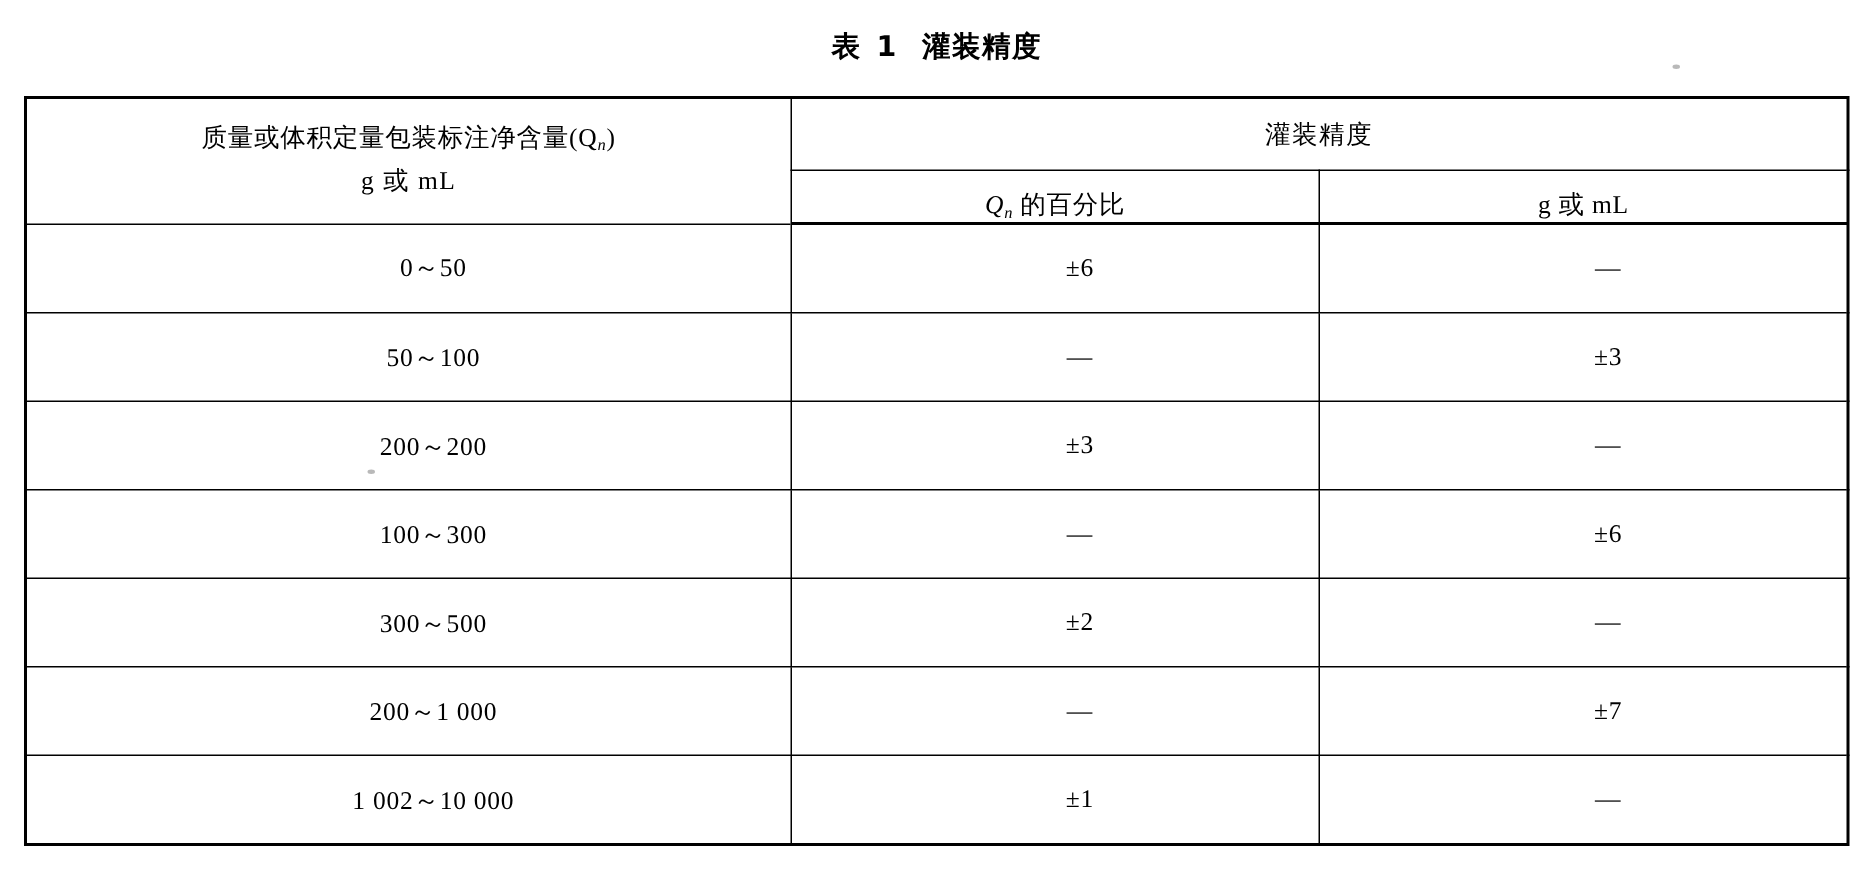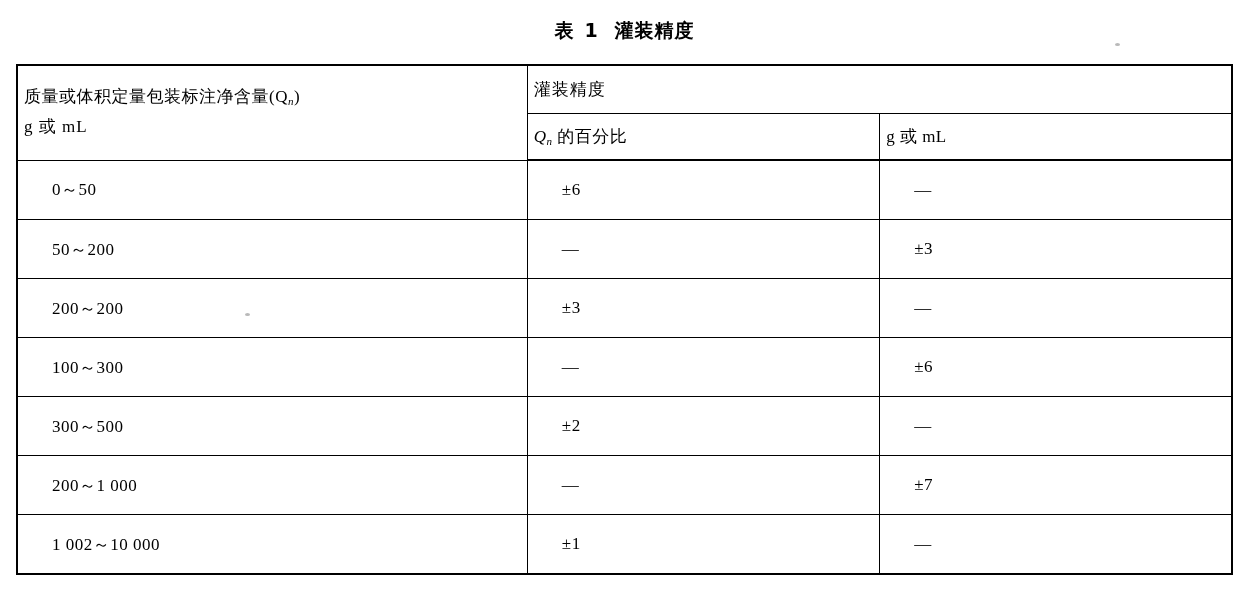--- a/index.html
+++ b/index.html
@@ -43,21 +43,21 @@
     width: 1217px;
     border-collapse: collapse;
     table-layout: fixed;
   }
 
   table.data td, table.data th {
     border-left: 1.5px solid #000;
     border-right: 1.5px solid #000;
     border-top: 1px solid #000;
     border-bottom: 1px solid #000;
-    text-align: left;
+    text-align: center;
     vertical-align: middle;
     font-weight: normal;
     font-size: 17px;
   }
 
   
   table.data { border: 2.5px solid #000; }
 
   thead tr.head-top th {
     border-top: 2.5px solid #000;
@@ -80,21 +80,21 @@
   }
   .hdr-left .line1 { letter-spacing: 0.5px; }
   .hdr-left .line2 { letter-spacing: 1px; }
 
   .hdr-span {
     padding: 12px 6px 12px 6px;
     font-size: 17.5px;
     letter-spacing: 1px;
   }
   .hdr-sub {
-    padding: 11px 6px 11px 6px;
+    padding: 11px 6px 0 6px;
     font-size: 17.5px;
     letter-spacing: 0.5px;
   }
 
   tbody td {
     height: 56px;
     font-size: 17px;
     letter-spacing: 0.5px;
     padding-left: 34px;
   }
@@ -153,21 +153,21 @@
           <th class="hdr-sub">g 或 mL</th>
         </tr>
       </thead>
       <tbody>
         <tr>
           <td>0～50</td>
           <td>±6</td>
           <td>—</td>
         </tr>
         <tr>
-          <td>50～200</td>
+          <td>50～100</td>
           <td>—</td>
           <td>±3</td>
         </tr>
         <tr>
           <td>200～200</td>
           <td>±3</td>
           <td>—</td>
         </tr>
         <tr>
           <td>100～300</td>

